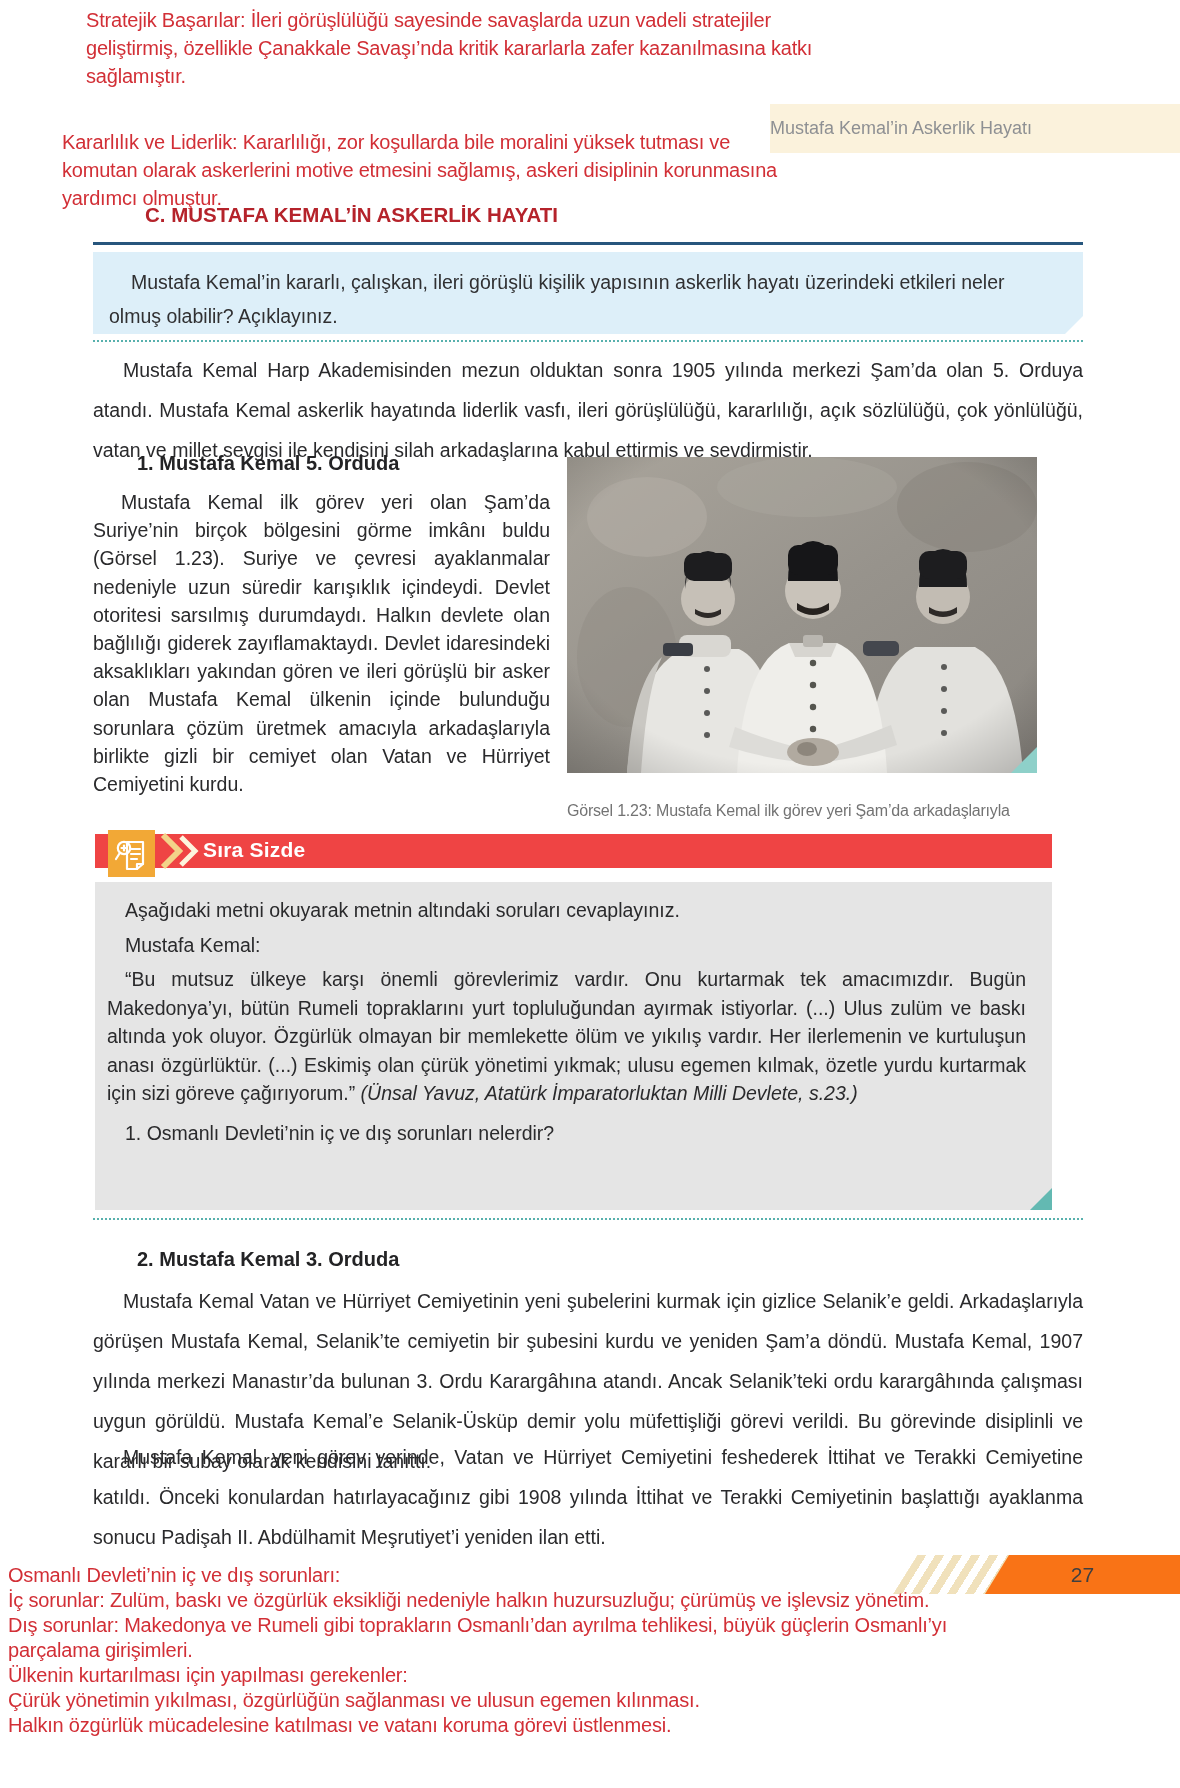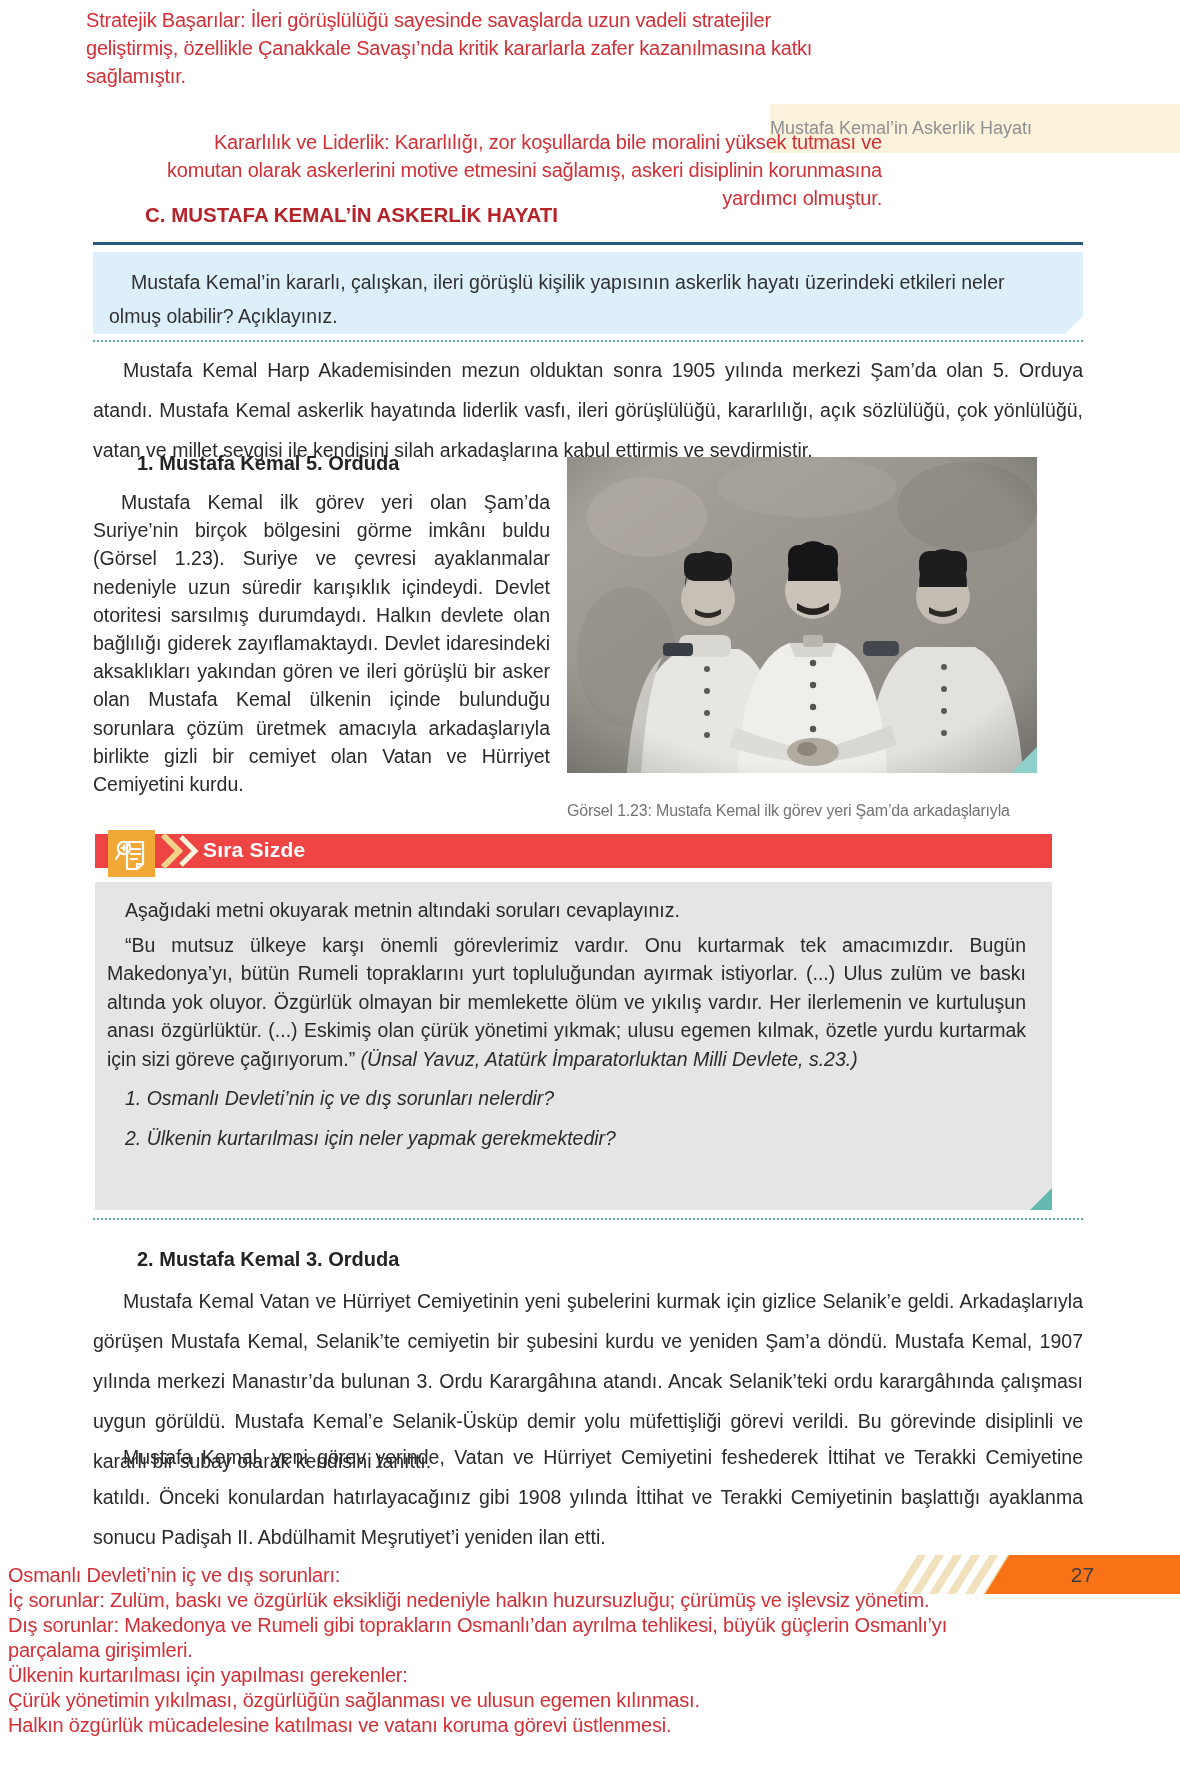--- a/index.html
+++ b/index.html
@@ -9,21 +9,21 @@
     font-family:"Liberation Sans","DejaVu Sans",sans-serif;
     color:#29292b;
   }
   .abs{position:absolute;}
   
   .red-note{
     color:#d22f36;font-size:20px;line-height:28px;white-space:pre-line;
     letter-spacing:-0.2px;
   }
   .red-note-top1{left:62px;top:6px;width:760px;margin-left:24px;}
-  .red-note-top2{left:62px;top:128px;width:820px;z-index:3;text-align:right;}
+  .red-note-top2{left:62px;top:128px;width:820px;z-index:3;}
   .red-note-bottom{left:8px;top:1563px;width:1170px;line-height:25px;z-index:3;}
   
   .header-band{
     left:770px;top:104px;width:410px;height:49px;background:#fbf2dc;
     display:flex;align-items:center;z-index:1;
   }
   .header-band span{color:#8e9093;font-size:18px;}
   .footer-stripes{
     left:893px;top:1555px;width:95px;height:39px;z-index:1;
     background:repeating-linear-gradient(90deg,#eedcb0 0 9px,#ffffff 9px 18px);
@@ -89,21 +89,21 @@
   }
   .sira-box{
     left:95px;top:882px;width:957px;height:328px;background:#e5e5e5;
     box-sizing:border-box;padding:14px 26px 0 12px;position:absolute;
   }
   .sira-box p{margin:0 0 6px 0;font-size:19.5px;line-height:28.5px;color:#2a2a2c;}
   .sira-instruction,.sira-speaker{text-indent:18px;}
   .sira-speaker{margin-bottom:8px;}
   .sira-quote{text-align:justify;text-indent:18px;}
   .sira-citation{font-style:italic;}
-  .sira-q{margin:11px 0 0 18px !important;font-style:italic;}
+  .sira-q{margin:11px 0 0 18px !important;}
   .sira-fold{
     position:absolute;right:0;bottom:0;width:0;height:0;
     border-left:22px solid transparent;border-bottom:22px solid #63b9b2;
   }
 </style>
 </head>
 <body>
 
 <div class="abs header-band">
   <span>Mustafa Kemal’in Askerlik Hayatı</span>
@@ -224,23 +224,23 @@
     <svg width="46" height="40" viewBox="0 0 46 40">
       <polyline points="6,4 22,20 6,36" fill="none" stroke="#f3d389" stroke-width="6"></polyline>
       <polyline points="24,6 38,20 24,34" fill="none" stroke="#fdf4dd" stroke-width="5"></polyline>
     </svg>
   </div>
   <span class="sira-label">Sıra Sizde</span>
 </div>
 
 <div class="sira-box">
   <p class="sira-instruction">Aşağıdaki metni okuyarak metnin altındaki soruları cevaplayınız.</p>
+  <p class="sira-speaker">Mustafa Kemal:</p>
   <p class="sira-quote"><span>“Bu mutsuz ülkeye karşı önemli görevlerimiz vardır. Onu kurtarmak tek amacımızdır. Bugün Makedonya’yı, bütün Rumeli topraklarını yurt topluluğundan ayırmak istiyorlar. (...) Ulus zulüm ve baskı altında yok oluyor. Özgürlük olmayan bir memlekette ölüm ve yıkılış vardır. Her ilerlemenin ve kurtuluşun anası özgürlüktür. (...) Eskimiş olan çürük yönetimi yıkmak; ulusu egemen kılmak, özetle yurdu kurtarmak için sizi göreve çağırıyorum.” </span><span class="sira-citation">(Ünsal Yavuz, Atatürk İmparatorluktan Milli Devlete, s.23.)</span></p>
   <p class="sira-q">1. Osmanlı Devleti’nin iç ve dış sorunları nelerdir?</p>
-  <p class="sira-q">2. Ülkenin kurtarılması için neler yapmak gerekmektedir?</p>
   <div class="sira-fold"></div>
 </div>
 <div class="abs dotted-sep dotted-2"></div>
 
 <h3 class="abs subheading sub2-heading" style="margin:0;">2. Mustafa Kemal 3. Orduda</h3>
 <p class="abs para para-2a">Mustafa Kemal Vatan ve Hürriyet Cemiyetinin yeni şubelerini kurmak için gizlice Selanik’e geldi. Arkadaşlarıyla görüşen Mustafa Kemal, Selanik’te cemiyetin bir şubesini kurdu ve yeniden Şam’a döndü. Mustafa Kemal, 1907 yılında merkezi Manastır’da bulunan 3. Ordu Karargâhına atandı. Ancak Selanik’teki ordu karargâhında çalışması uygun görüldü. Mustafa Kemal’e Selanik-Üsküp demir yolu müfettişliği görevi verildi. Bu görevinde disiplinli ve kararlı bir subay olarak kendisini tanıttı.</p>
 <p class="abs para para-2b">Mustafa Kemal, yeni görev yerinde, Vatan ve Hürriyet Cemiyetini feshederek İttihat ve Terakki Cemiyetine katıldı. Önceki konulardan hatırlayacağınız gibi 1908 yılında İttihat ve Terakki Cemiyetinin başlattığı ayaklanma sonucu Padişah II. Abdülhamit Meşrutiyet’i yeniden ilan etti.</p>
 
 <div class="abs footer-stripes"></div>
 <div class="abs footer-band">

